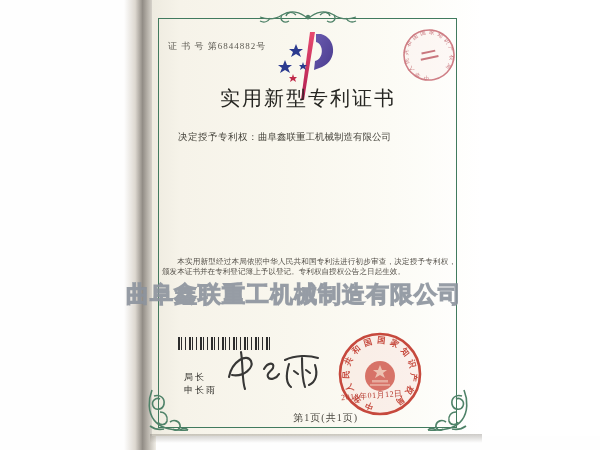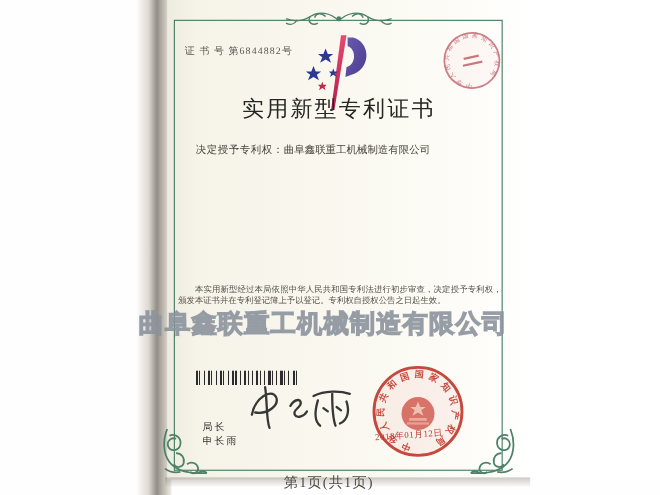--- a/index.html
+++ b/index.html
@@ -19,35 +19,35 @@
   .corner.br{left:426px;top:386px;transform:scaleX(-1);}
   .certno{position:absolute;left:168px;top:40px;font-size:9px;color:#5c5a52;letter-spacing:1px;}
   .logo{position:absolute;left:276px;top:30px;width:66px;height:72px;}
   .title{position:absolute;left:158px;top:85px;width:300px;text-align:center;
     font-size:20px;font-weight:normal;color:#262622;letter-spacing:2px;}
   .info{position:absolute;left:178px;top:126px;width:270px;font-size:9.5px;color:#46443c;}
   .info .row{height:23.4px;line-height:23.4px;white-space:nowrap;}
   .info .lbl{letter-spacing:0.5px;}
   .paras{position:absolute;left:162px;top:258px;width:294px;font-size:7.6px;
     line-height:9.7px;color:#55514a;text-align:justify;}
-  .paras p{margin:0 0 2px 0;text-indent:2em;}
+  .paras p{margin:0 0 2px 0;text-indent:2em;font-family:Liberation Mono, monospace;}
   .watermark{position:absolute;left:126px;top:279px;width:348px;white-space:nowrap;
     font-family:"Liberation Sans","DejaVu Sans",sans-serif;
     font-size:23px;font-weight:bold;letter-spacing:1px;
     color:rgba(190,196,205,0.38);-webkit-text-stroke:1.1px rgba(136,143,154,0.85);}
   .barcode{position:absolute;left:178px;top:337px;width:92px;height:13px;
     background:repeating-linear-gradient(90deg,#2c2c2c 0 2px,#f4f1e7 2px 3px,#2c2c2c 3px 4px,#f4f1e7 4px 7px,#2c2c2c 7px 8px,#f4f1e7 8px 11px);}
-  .signer{position:absolute;left:184px;top:382px;font-size:9px;color:#33322d;line-height:12.5px;letter-spacing:2px;}
+  .signer{position:absolute;left:184px;top:371px;font-size:9px;color:#33322d;line-height:12.5px;letter-spacing:2px;}
   .signature{position:absolute;left:222px;top:344px;width:102px;height:54px;}
   .seal-big{position:absolute;left:334px;top:328px;width:92px;height:92px;opacity:0.92;}
   .seal-date{position:absolute;left:341px;top:390px;font-size:8px;color:#b5372d;
     letter-spacing:0.5px;transform:rotate(-4deg);white-space:nowrap;}
   .seal-mini{position:absolute;left:398px;top:24px;width:62px;height:62px;opacity:0.75;transform:rotate(-12deg);}
-  .footer{position:absolute;left:258px;top:430px;width:100px;text-align:left;
-    font-size:13px;color:#4c4a42;letter-spacing:1px;}
+  .footer{position:absolute;left:258px;top:411px;width:100px;text-align:right;
+    font-size:10px;color:#4c4a42;letter-spacing:1px;}
 </style>
 </head>
 <body>
 
 <div class="stage">
 
   <div class="edge-shadow"></div>
   <div class="page"></div>
   <div class="page-bottom-shadow"></div>
   <div class="frame"></div>

